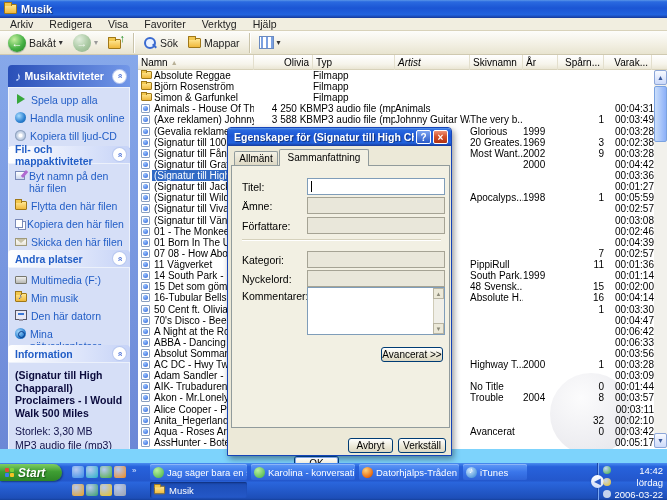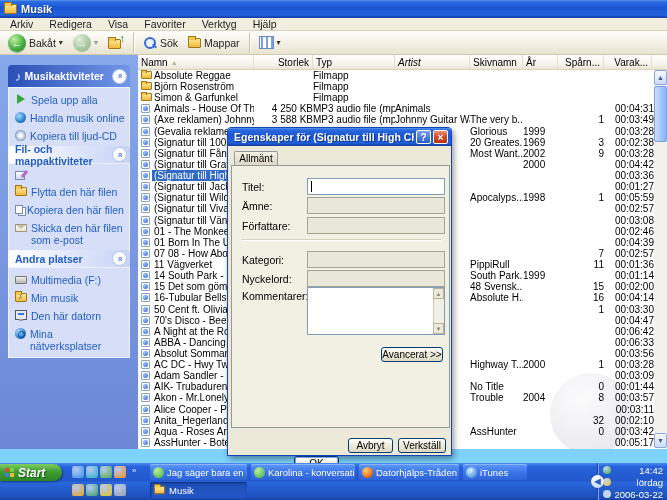--- a/index.html
+++ b/index.html
@@ -252,20 +252,21 @@
       <div class="panel" style="top: 91px;">
         <div class="phead">
           <span>Fil- och mappaktiviteter</span>
           <span class="chev">
             <span>»</span>
           </span>
         </div>
         <div class="pbody">
           <div class="pitem">
             <span class="ic ic-rename"></span>
+            <span>Byt namn på den här filen</span>
           </div>
           <div class="pitem">
             <span class="ic ic-folder-sm"></span>
             <span>Flytta den här filen</span>
           </div>
           <div class="pitem">
             <span class="ic ic-copy"></span>
             <span>Kopiera den här filen</span>
           </div>
           <div class="pitem">
@@ -297,27 +298,40 @@
           <div class="pitem">
             <span class="ic ic-computer"></span>
             <span>Den här datorn</span>
           </div>
           <div class="pitem">
             <span class="ic ic-network"></span>
             <span>Mina nätverksplatser</span>
           </div>
         </div>
       </div>
+      <div class="panel" style="top: 290px;">
+        <div class="phead">
+          <span>Information</span>
+          <span class="chev">
+            <span>»</span>
+          </span>
+        </div>
+        <div class="pbody">
+          <div id="info-title">(Signatur till High Chapparall) Proclaimers - I Would Walk 500 Miles</div>
+          <div class="info-line">Storlek: 3,30 MB</div>
+          <div class="info-line">MP3 audio file (mp3)</div>
+        </div>
+      </div>
     </div>
 
   <div id="listview">
     <div id="watermark"></div>
     <div id="listheader">
         <div class="hcell" style="left: 0px; width: 116px;"><span>Namn</span><span class="sort-arrow">▲</span></div>
-        <div class="hcell right" style="left: 116px; width: 59px;"><span>Storlek</span></div>
+        <div class="hcell right" style="left: 116px; width: 59px;"><span>Olivia</span></div>
         <div class="hcell" style="left: 175px; width: 82px;"><span>Typ</span></div>
         <div class="hcell" style="left: 257px; width: 75px; font-style: italic;"><span>Artist</span></div>
         <div class="hcell" style="left: 332px; width: 53px;"><span>Skivnamn</span></div>
         <div class="hcell" style="left: 385px; width: 35px;"><span>År</span></div>
         <div class="hcell right" style="left: 420px; width: 46px;"><span>Spårn...</span></div>
         <div class="hcell right" style="left: 464px; width: 50px;"><span>Varak...</span></div>
         <div class="hcell" style="left: 517px; width: 12px; border-right: none;"></div>
       </div>
     <div id="listrows">
         <div class="lrow" style="top: 0px;">
@@ -671,21 +685,21 @@
           <div class="lcell" style="left: 385px; width: 35px;"></div>
           <div class="lcell right" style="left: 420px; width: 46px;">32</div>
           <div class="lcell right" style="left: 466px; width: 50px;">00:02:10</div>
         </div>
         <div class="lrow" style="top: 355.84px;">
           <span class="fic fic-mp3" style="left: 3px;"></span>
           <div class="lcell namecell" style="left: 14px; width: 102px;"><span class="nm">Aqua - Roses Are R...</span></div>
           <div class="lcell right" style="left: 116px; width: 59px;"></div>
           <div class="lcell" style="left: 175px; width: 82px;"></div>
           <div class="lcell" style="left: 257px; width: 75px;"></div>
-          <div class="lcell" style="left: 332px; width: 53px;">AssHunter</div>
+          <div class="lcell" style="left: 332px; width: 53px;">Avancerat</div>
           <div class="lcell" style="left: 385px; width: 35px;"></div>
           <div class="lcell right" style="left: 420px; width: 46px;">0</div>
           <div class="lcell right" style="left: 466px; width: 50px;">00:03:42</div>
         </div>
         <div class="lrow" style="top: 366.96px;">
           <span class="fic fic-mp3" style="left: 3px;"></span>
           <div class="lcell namecell" style="left: 14px; width: 102px;"><span class="nm">AssHunter - Boten S...</span></div>
           <div class="lcell right" style="left: 116px; width: 59px;"></div>
           <div class="lcell" style="left: 175px; width: 82px;"></div>
           <div class="lcell" style="left: 257px; width: 75px;"></div>
@@ -728,20 +742,21 @@
         <div class="fld-textarea" style="top: 121px;">
           <div class="ta-scroll">
             <div class="ta-arrow" style="top: 0px;">▲</div>
             <div class="ta-arrow" style="bottom: 0px;">▼</div>
           </div>
         </div>
         <div class="xp-btn" style="left: 149px; top: 181px; width: 62px;">Avancerat &gt;&gt;</div>
       </div>
     <div id="dlg-buttons"></div>
   <div class="tab" style="left: 6px; width: 44px;">Allmänt</div>
+      <div class="tab active" style="left: 51px; width: 90px;">Sammanfattning</div>
       <div class="xp-btn default" style="left: 66px; top: 310px; width: 45px; margin-top: 18px;">OK</div>
       <div class="xp-btn" style="left: 120px; top: 310px; width: 45px;">Avbryt</div>
       <div class="xp-btn" style="left: 170px; top: 310px; width: 48px;">Verkställ</div>
     </div>
 
   <div id="taskbar">
     <div id="startbtn">
       <span class="xpflag">
           <i class="q1"></i>
           <i class="q2"></i>

